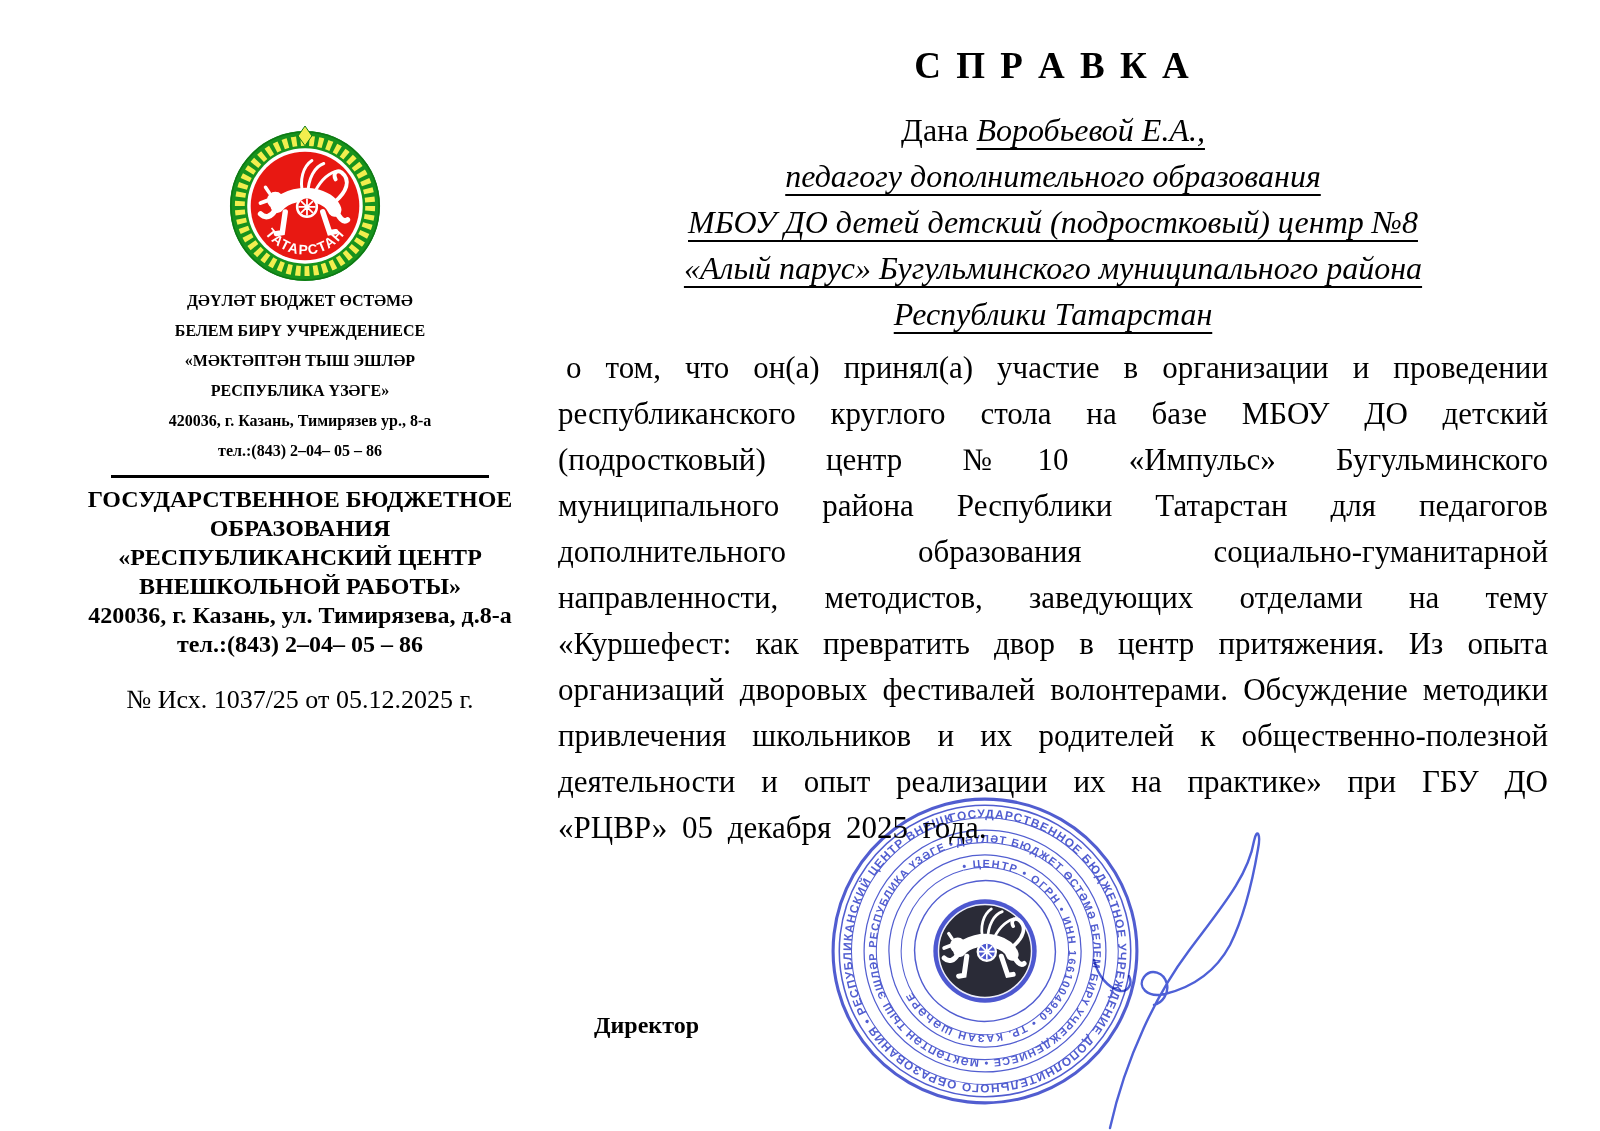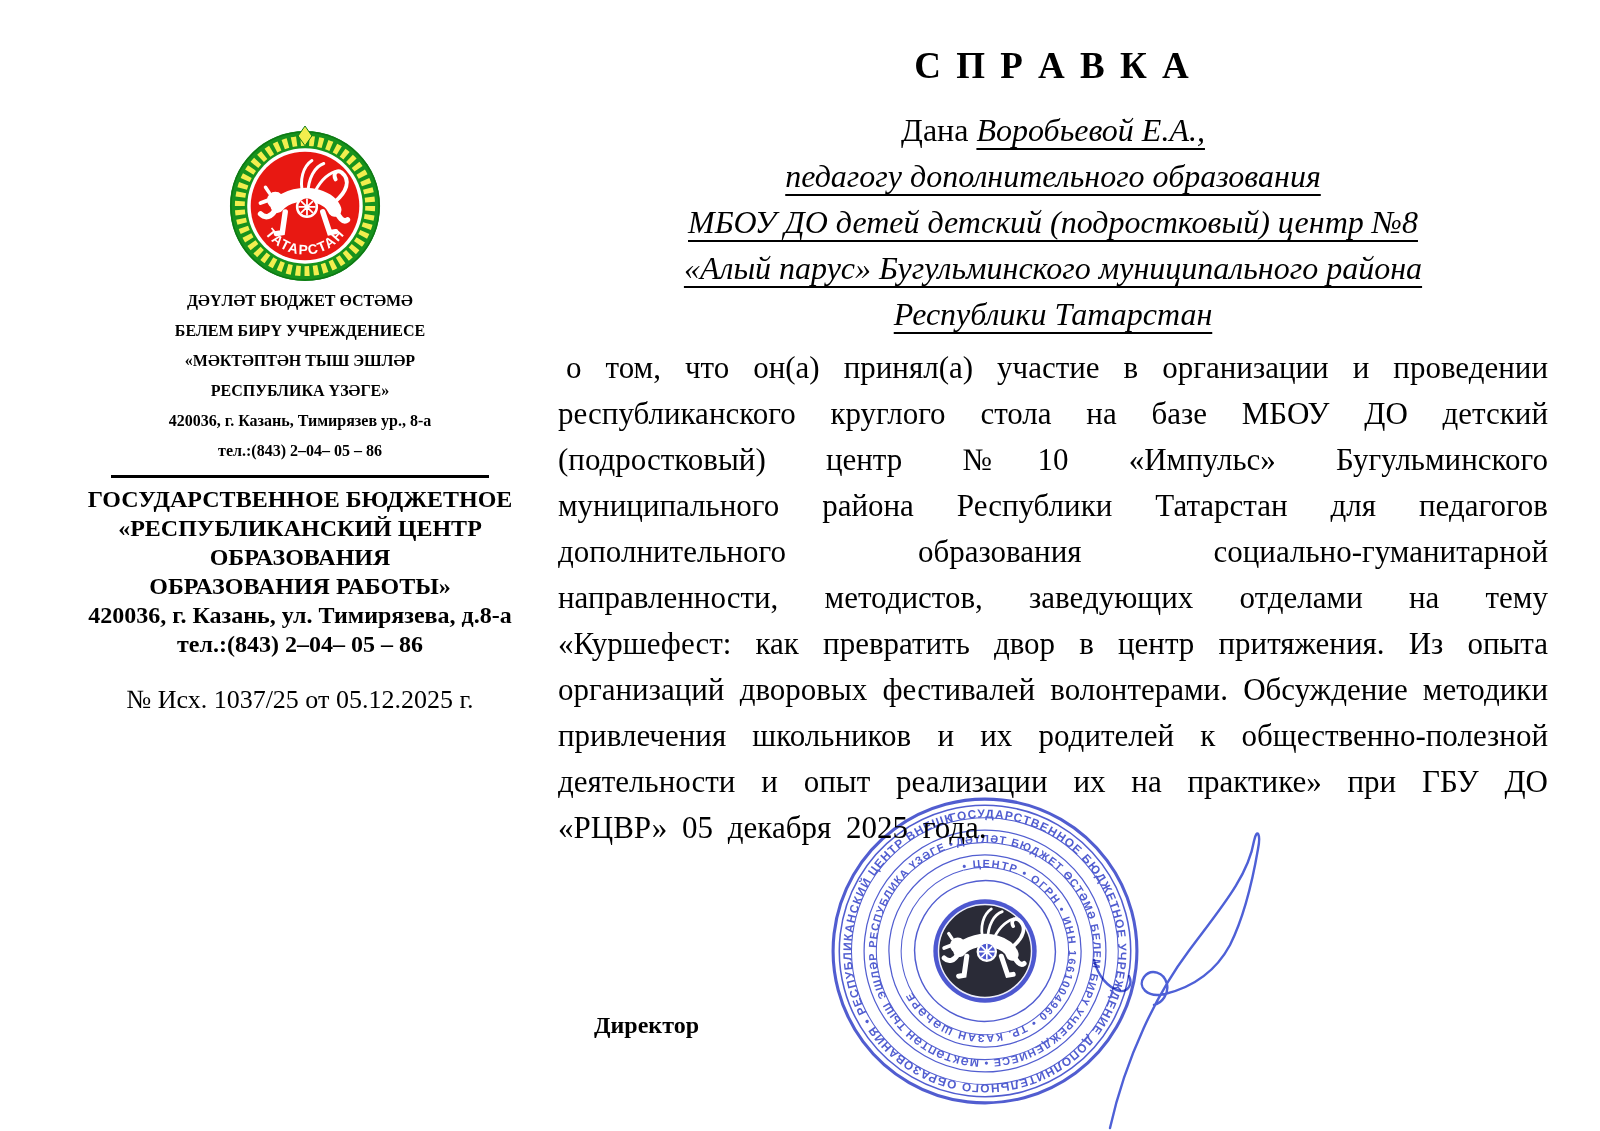--- a/index.html
+++ b/index.html
@@ -83,23 +83,23 @@
     <div class="lh-bold">ДӘҮЛӘТ БЮДЖЕТ ӨСТӘМӘ</div>
     <div class="lh-bold">БЕЛЕМ БИРҮ УЧРЕЖДЕНИЕСЕ</div>
     <div class="lh-bold">«МӘКТӘПТӘН ТЫШ ЭШЛӘР</div>
     <div class="lh-bold">РЕСПУБЛИКА ҮЗӘГЕ»</div>
     <div class="lh-bold">420036,  г. Казань, Тимирязев ур., 8-а</div>
     <div class="lh-bold">тел.:(843)  2–04– 05 – 86</div>
 
     <div class="divider"></div>
 
     <div class="lh-bold-ru">ГОСУДАРСТВЕННОЕ БЮДЖЕТНОЕ</div>
+    <div class="lh-bold-ru">ОБРАЗОВАНИЯ</div>
     <div class="lh-bold-ru">«РЕСПУБЛИКАНСКИЙ  ЦЕНТР</div>
-    <div class="lh-bold-ru">ОБРАЗОВАНИЯ</div>
-    <div class="lh-bold-ru">ОБРАЗОВАНИЯ  РАБОТЫ»</div>
+    <div class="lh-bold-ru">ВНЕШКОЛЬНОЙ  РАБОТЫ»</div>
     <div class="lh-bold-ru">420036, г. Казань, ул. Тимирязева, д.8-а</div>
     <div class="lh-bold-ru">тел.:(843)  2–04– 05 – 86</div>
 
     <div class="refnum">№ Исх. 1037/25 от 05.12.2025 г.</div>
   </div>
 
   <div class="rightcol">
     <div class="title">С П Р А В К А</div>
 
     <div class="hdr">

